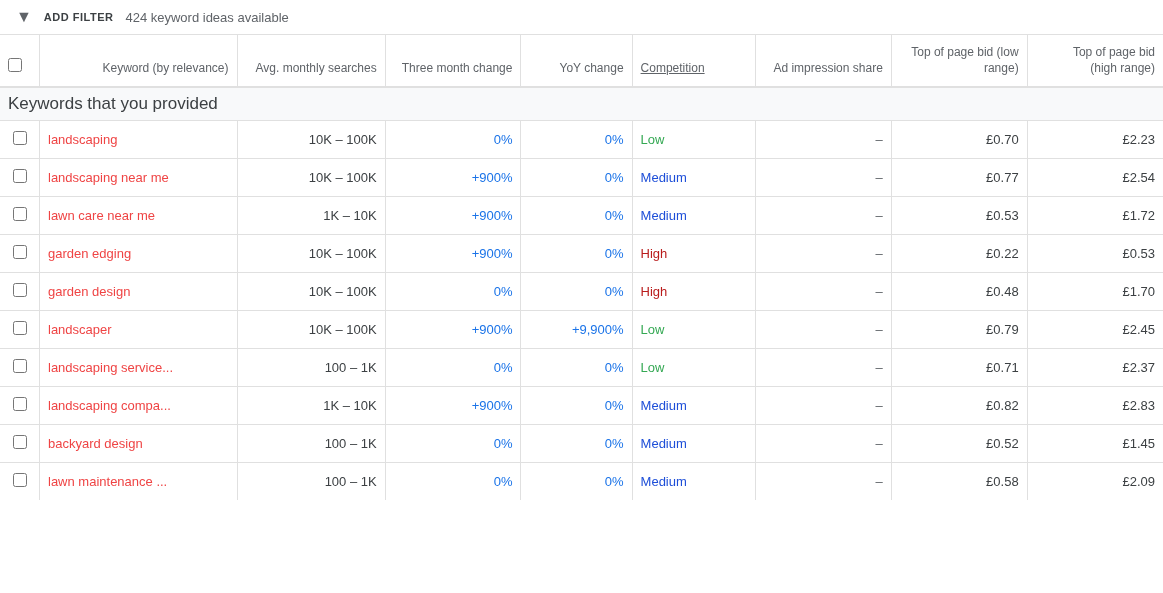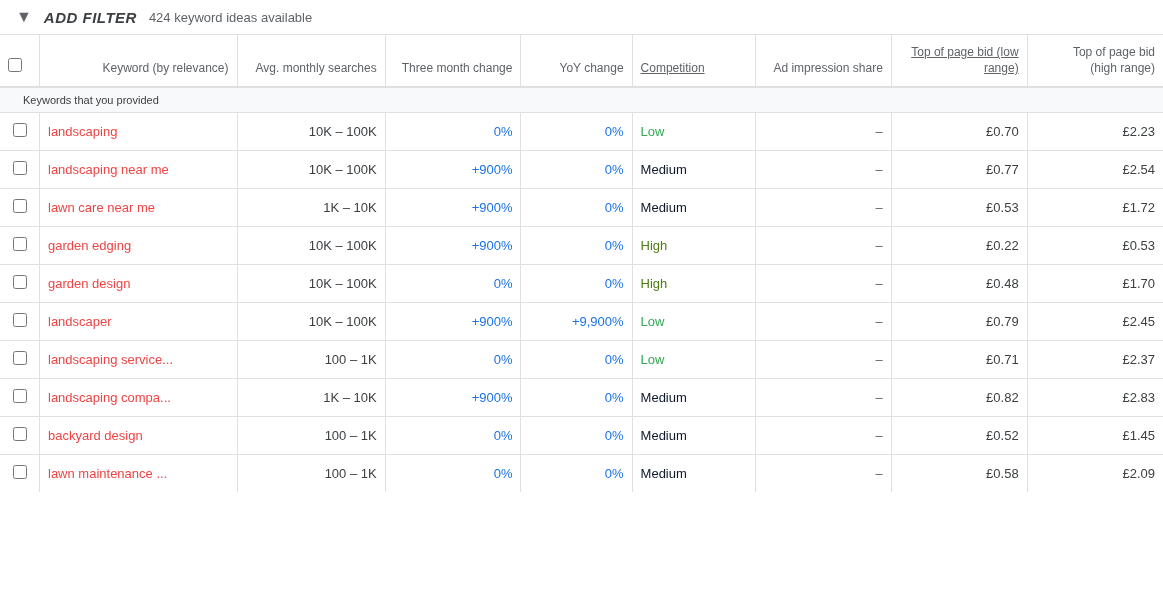--- a/index.html
+++ b/index.html
@@ -10,26 +10,25 @@
       align-items: center;
       padding: 8px 16px;
       border-bottom: 1px solid #e0e0e0;
       gap: 12px;
     }
     .filter-icon {
       color: #5f6368;
       font-size: 16px;
     }
     .add-filter-btn {
-      font-size: 15px;
+      font-size: 11px;
       font-weight: bold;
       color: #3c4043;
       cursor: pointer;
       letter-spacing: 0.5px;
-      font-style: italic;
     }
     .available-count {
       font-size: 13px;
       color: #5f6368;
     }
 
     table {
       width: 100%;
       border-collapse: collapse;
       font-size: 13px;
@@ -56,38 +55,38 @@
     }
     th.col-keyword {
       text-align: right;
       width: 160px;
     }
     th.col-avg { width: 120px; margin-left: 8px; }
     th.col-3month { width: 110px; }
     th.col-yoy { width: 90px; }
     th.col-comp { width: 100px; text-align: left; text-decoration: underline; }
     th.col-adshare { width: 110px; }
-    th.col-toplow { width: 110px; text-decoration: underline; }
+    th.col-toplow { width: 110px; }
     th.col-tophigh { width: 110px; border-right: none; padding-left: 25px; }
 
     td {
       padding: 10px 8px;
       border-bottom: 1px solid #e0e0e0;
       border-right: 1px solid #e0e0e0;
       vertical-align: middle;
     }
     td:last-child { border-right: none; }
     tr:last-child td { border-bottom: none; }
 
     .section-header td {
       background: #f8f9fa;
       color: #3c4043;
-      font-size: 11px;
+      font-size: 17px;
       font-weight: 500;
-      padding: 6px 23px;
+      padding: 6px 8px;
       border-bottom: 1px solid #e0e0e0;
     }
 
     .checkbox-cell {
       text-align: center;
       width: 32px;
     }
     .keyword-cell {
       color: #ef4444;
       cursor: pointer;
@@ -108,22 +107,22 @@
       text-align: right;
       color: #5f6368;
     }
     .bid-cell {
       text-align: right;
       color: #3c4043;
       margin-left: 14px;
     }
 
     .comp-low { color: #34a853; }
-    .comp-medium { color: #0f172a; }
-    .comp-high { color: #4d7c0f; }
+    .comp-medium { color: #1d4ed8; }
+    .comp-high { color: #b91c1c; }
 
     input[type="checkbox"] {
       width: 14px;
       height: 14px;
       cursor: pointer;
     }
 
     .header-checkbox {
       width: 14px;
       height: 14px;

